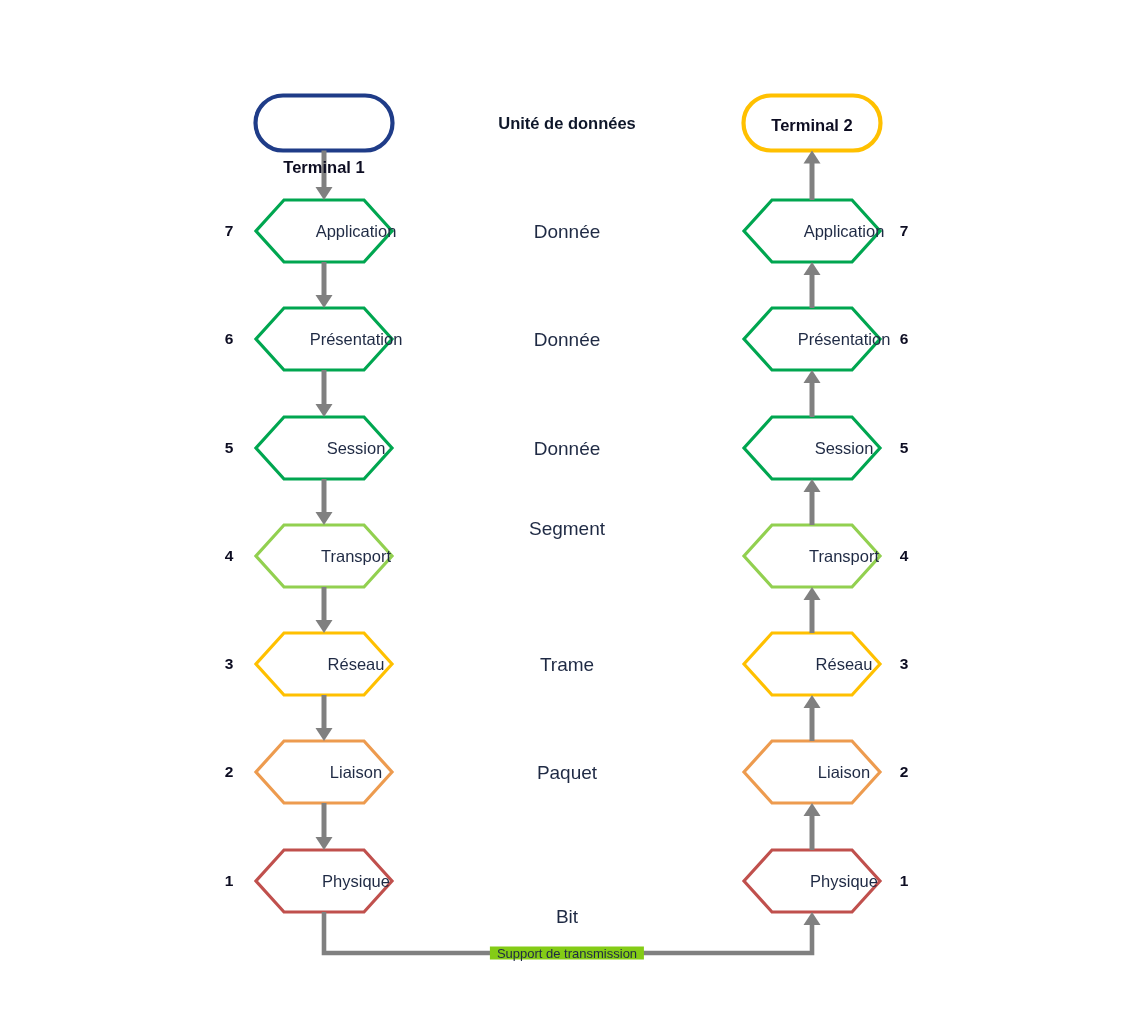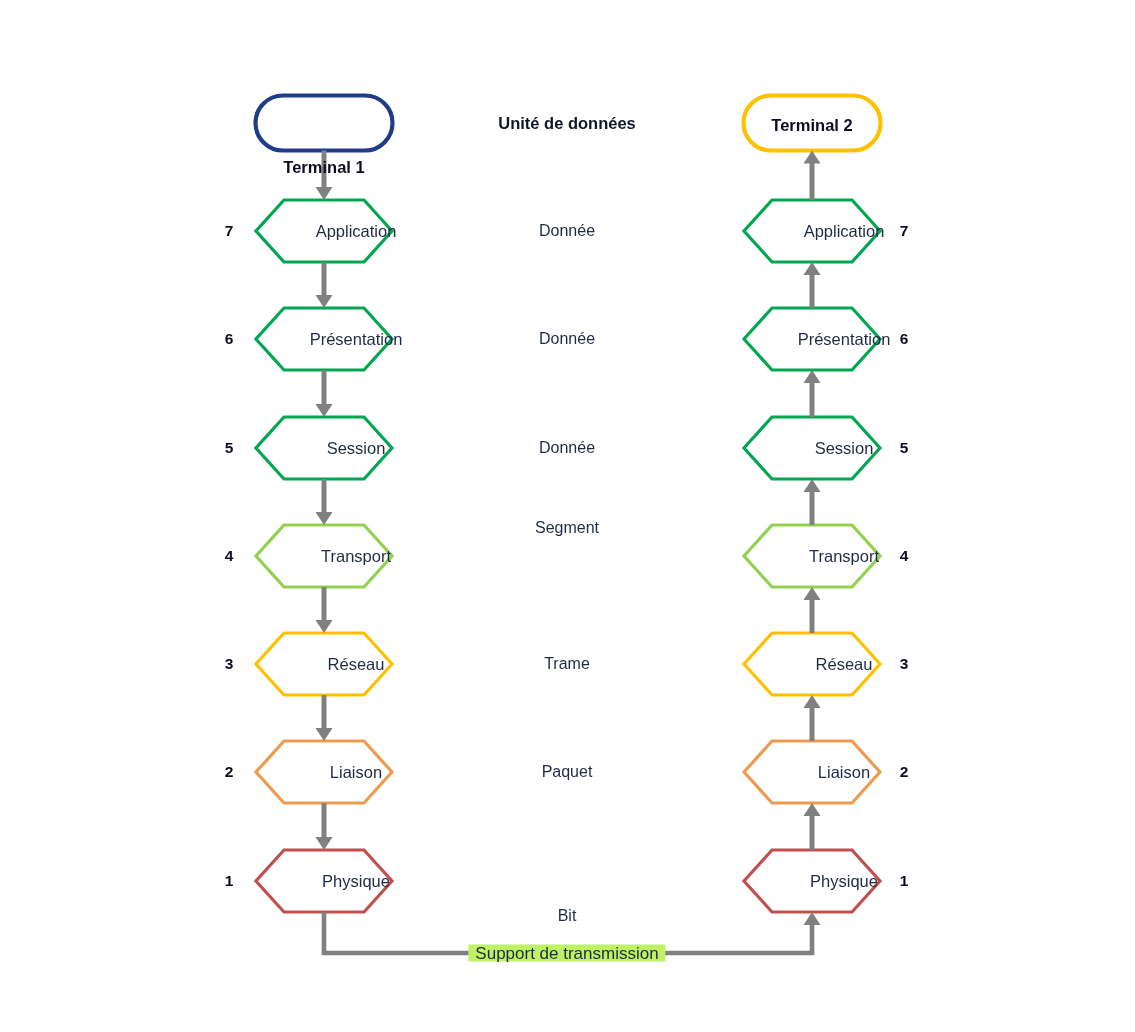--- a/index.html
+++ b/index.html
@@ -56,21 +56,21 @@
     white-space: nowrap;
     line-height: 1;
   }
   .layer-label {
     font-size: 16.5px;
     color: #1f2a44;
     transform: translate(-50%, -50%);
     margin-left: 32px;
   }
   .unit-label {
-    font-size: 16px;
+    font-size: 19px;
     color: #1f2a44;
     transform: translate(-50%, -50%);
   }
   .num-label {
     font-size: 15.5px;
     font-weight: bold;
     color: #0d0d22;
     transform: translate(-50%, -50%);
   }
   .terminal-label {
@@ -79,24 +79,24 @@
     color: #0d0d22;
     transform: translate(-50%, -50%);
   }
   .column-header {
     font-size: 16.5px;
     font-weight: bold;
     color: #0f172a;
     transform: translate(-50%, -50%);
   }
   .medium-label {
-    font-size: 17px;
+    font-size: 13px;
     color: #1f2a44;
     transform: translate(-50%, -50%);
-    background: #bef264;
+    background: #84cc16;
     padding: 0 7px;
   }
 </style>
 </head>
 <body>
 
 <div id="diagram-root">
 
   <svg id="osi-svg" viewBox="0 0 1135 1032" xmlns="http://www.w3.org/2000/svg">
       <rect x="255.5" y="95.5" width="137" height="55" rx="27.5" ry="27.5" stroke="#1F3C88" class="terminal-shape"></rect>

